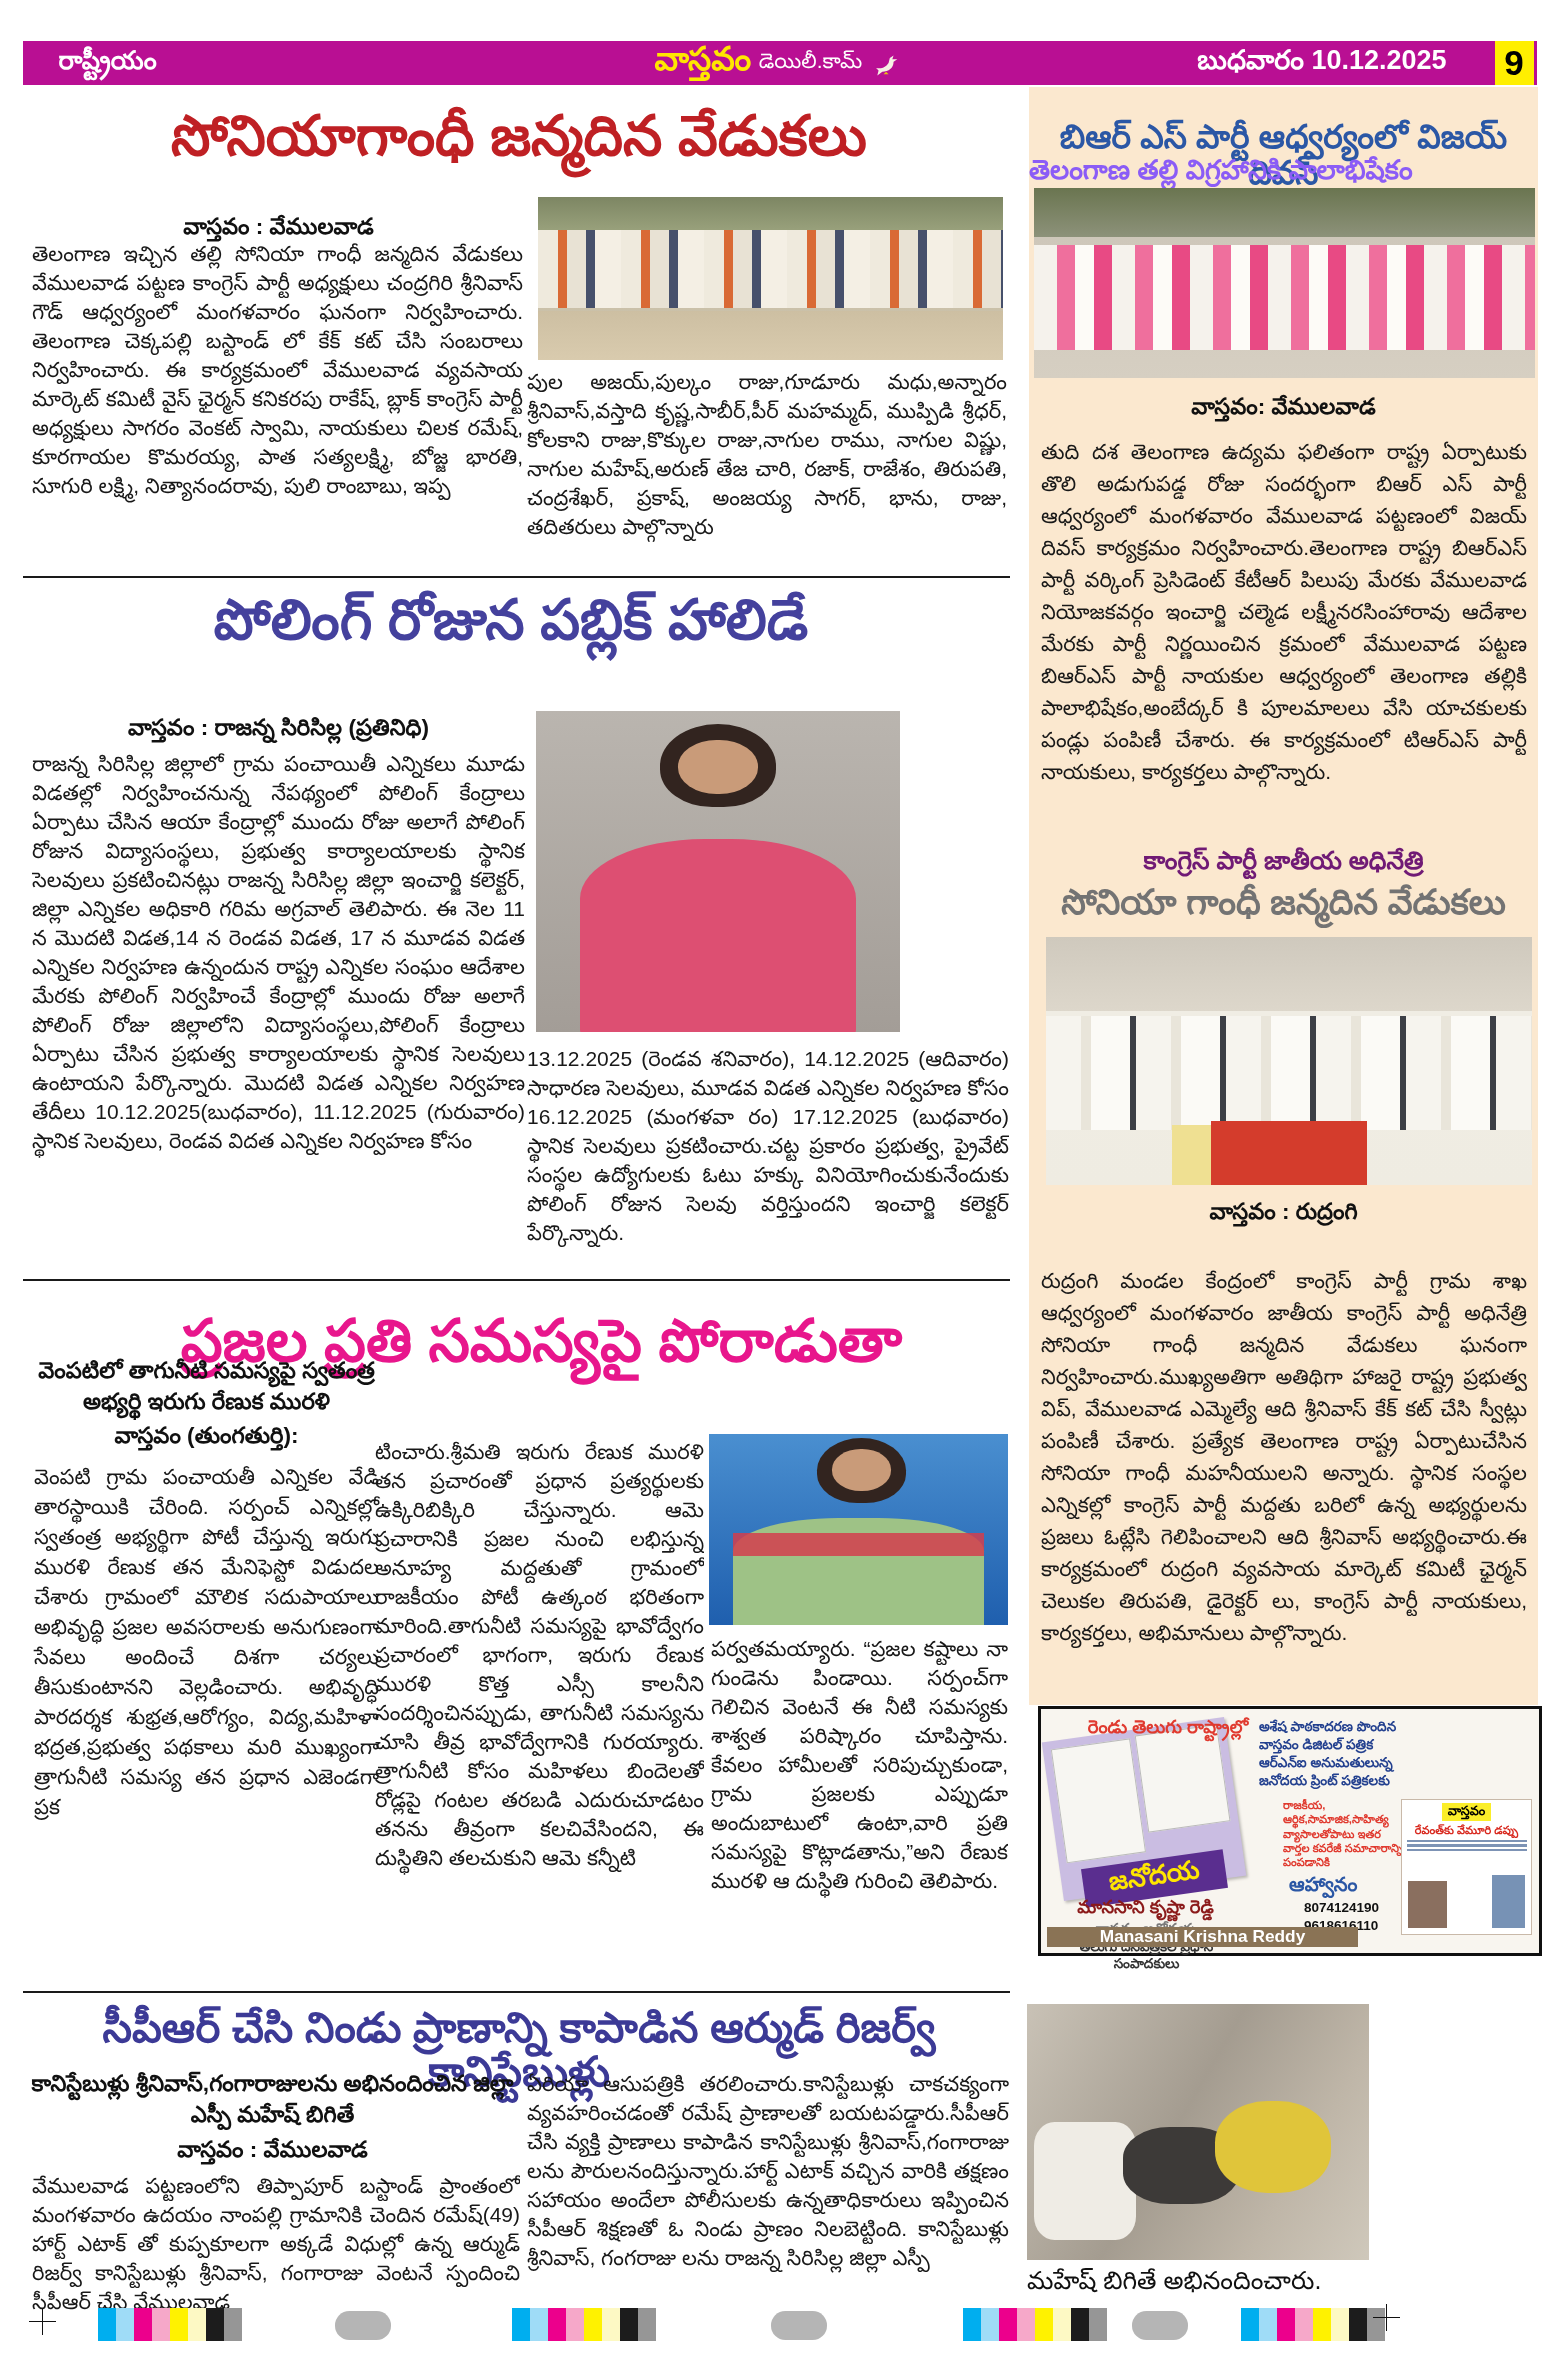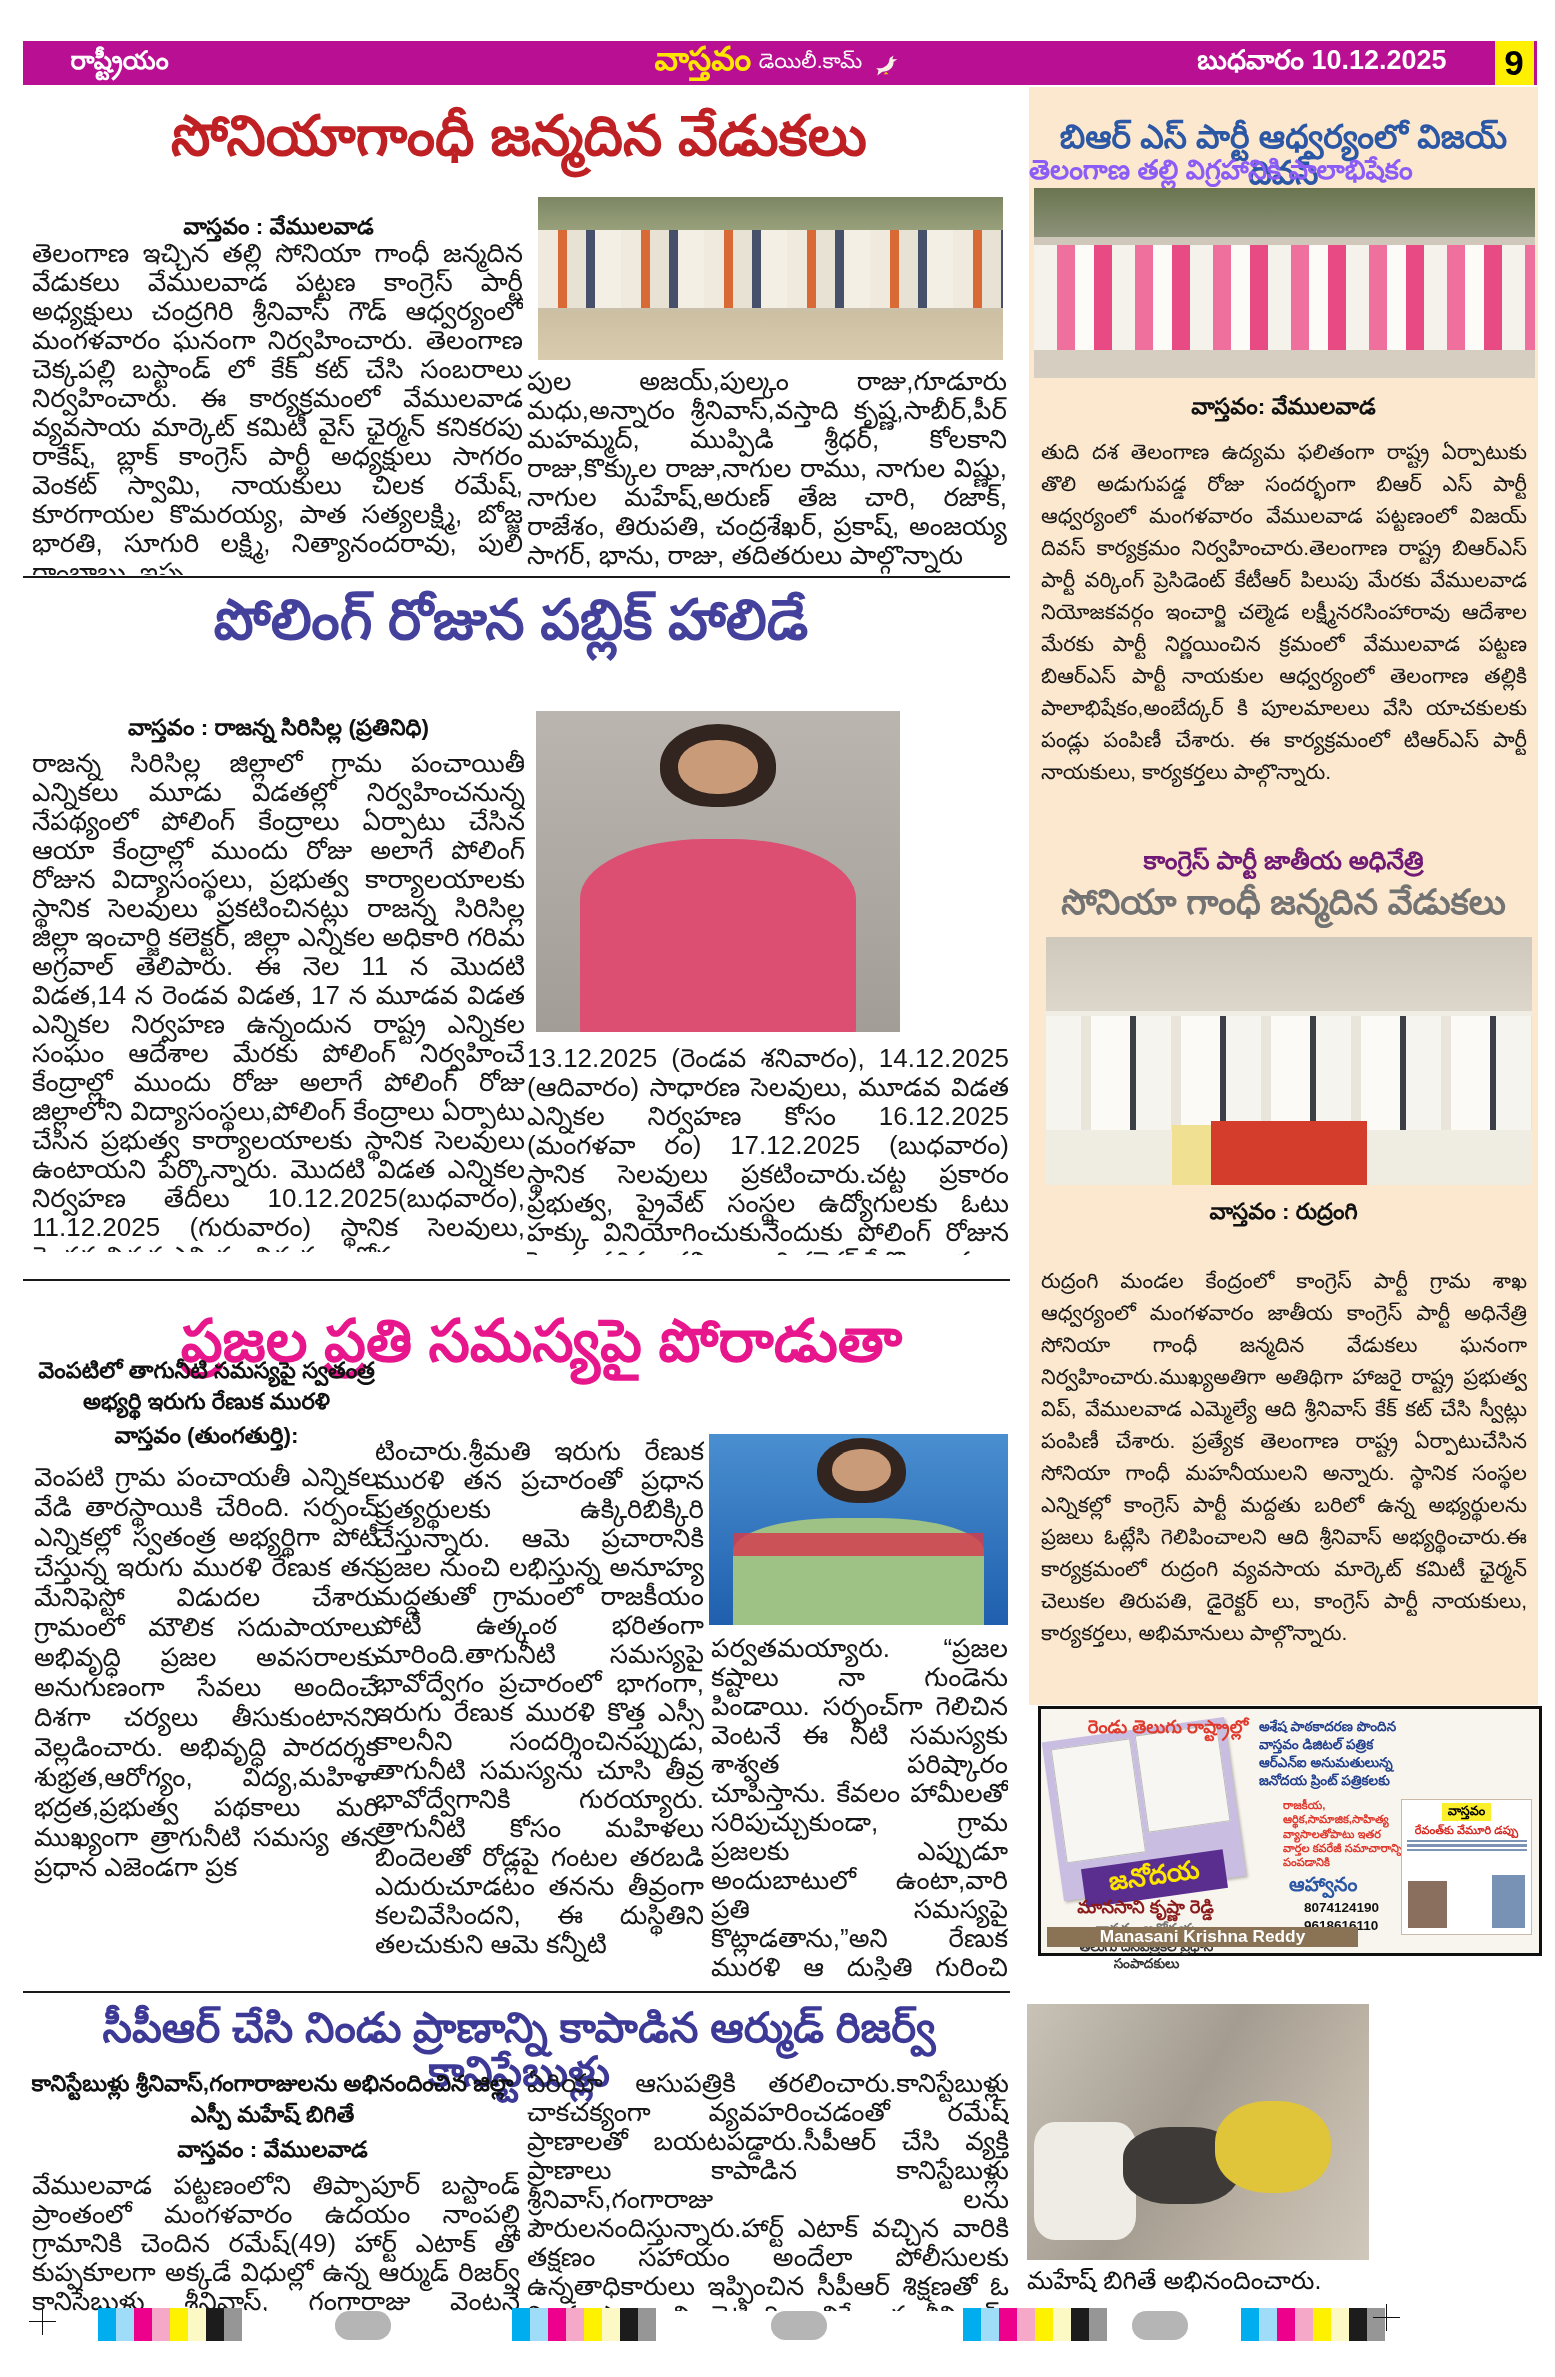--- a/index.html
+++ b/index.html
@@ -1,36 +1,36 @@
 <!DOCTYPE html>
 <html style="font-size:12px"><head>
 <meta charset="utf-8">
 <style>
   html,body{margin:0;padding:0;background:#d9d9d9;}
   .page{position:relative;width:1555px;height:2377px;background:#ffffff;
         font-family:"Liberation Sans",sans-serif;color:#1c1c1c;overflow:hidden;margin:0 auto;}
   .abs{position:absolute;}
   
   .masthead{background:#b90f93;display:flex;align-items:center;}
-  .mh-section{color:#ffffff;font-weight:bold;font-size:25.6px;padding-left:48px;}
+  .mh-section{color:#ffffff;font-weight:bold;font-size:25.6px;padding-left:36px;}
   .mh-center{position:absolute;left:50%;transform:translateX(-50%);display:flex;align-items:center;gap:7.5px;}
   .mh-brand{color:#ffe600;font-weight:bold;font-size:33px;}
   .mh-suffix{color:#ffffff;font-weight:normal;font-size:21px;}
   .mh-date{position:absolute;right:90px;color:#ffffff;font-weight:bold;font-size:27px;}
   .mh-pagebox{position:absolute;right:3px;top:0;width:39px;height:44px;background:#ffef00;
               color:#000;font-weight:bold;font-size:35px;display:flex;align-items:center;justify-content:center;}
   
   .hl{font-weight:bold;text-align:center;line-height:1.05;}
   .hl-red{color:#bf2024;font-size:56px;}
   .hl-blue{color:#44419d;font-size:56px;}
   .hl-pink{color:#e8168c;font-size:59px;}
   .hl-navy{color:#3c3a96;font-size:42px;}
   .byline{font-weight:bold;text-align:center;font-size:22.6px;color:#111;}
   .kicker{font-weight:bold;text-align:center;font-size:22.6px;color:#111;line-height:1.35;}
-  .bodytxt{font-size:26px;line-height:29px;text-align:justify;color:#181818;}
+  .bodytxt{font-size:21px;line-height:29px;text-align:justify;color:#181818;}
   .rc-body{font-size:21px;line-height:32px;text-align:justify;color:#181818;}
   .rule{background:#1a1a1a;height:2.3px;}
   
   .cream{background:#fbe8cf;}
   .rc-hl{font-weight:bold;text-align:center;font-size:33px;color:#2b57a5;line-height:1.1;}
   .rc-sub{font-weight:bold;text-align:left;font-size:27px;color:#8b5cf6;}
   .rc-k{font-weight:bold;text-align:center;font-size:25px;color:#701a75;}
   .rc-hl2{font-weight:bold;text-align:center;font-size:35px;color:#737373;}
   
   .ph{overflow:hidden;position:absolute;background:#b9b2a6;}

